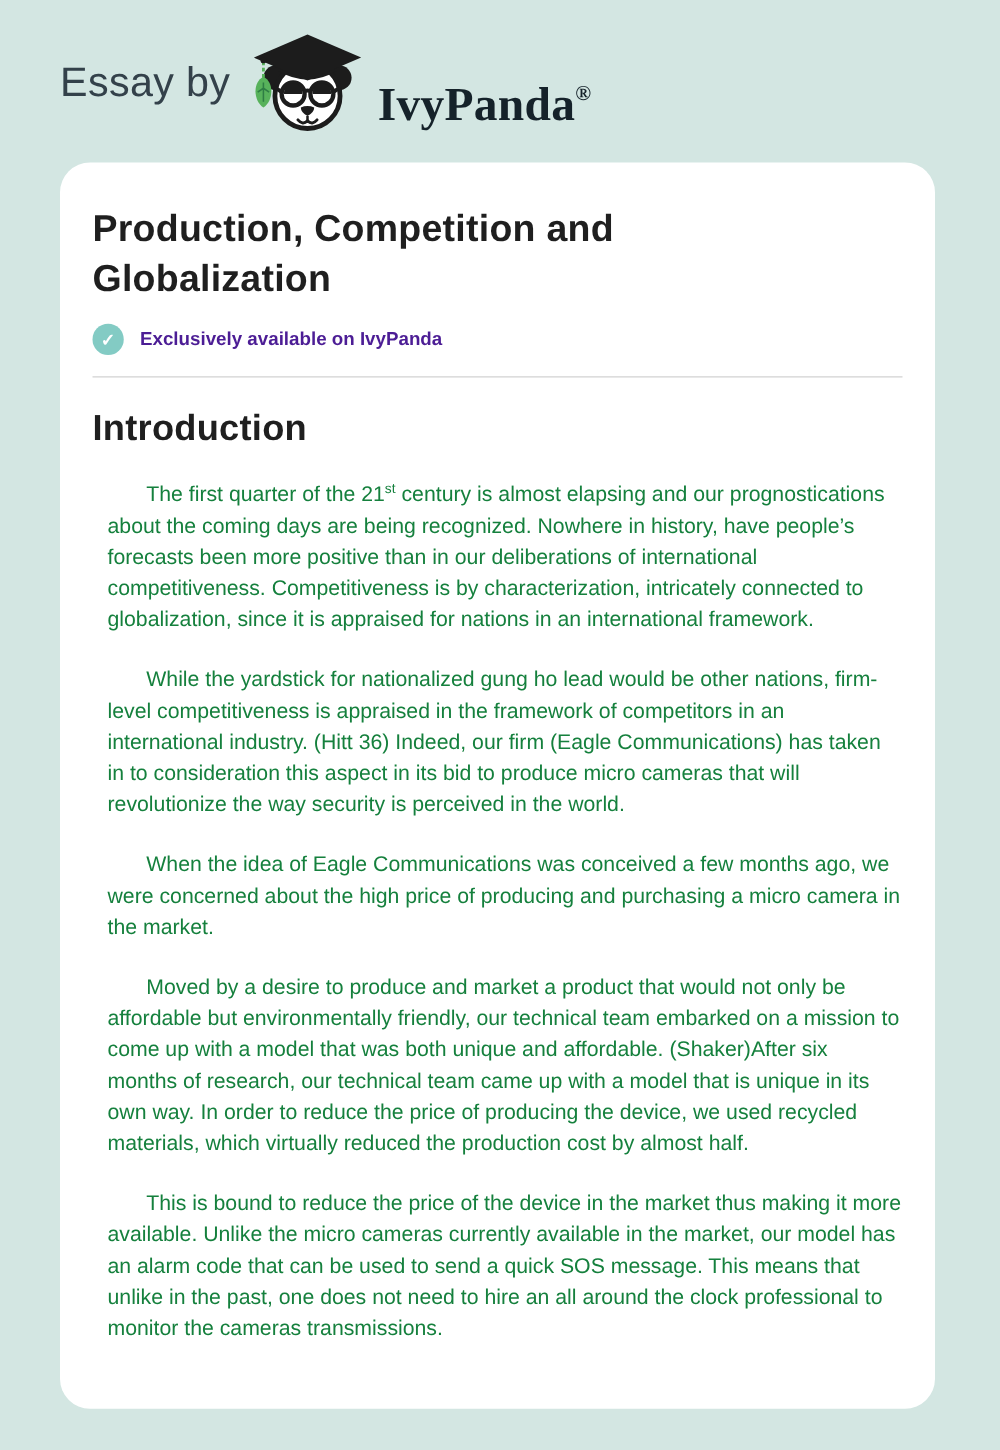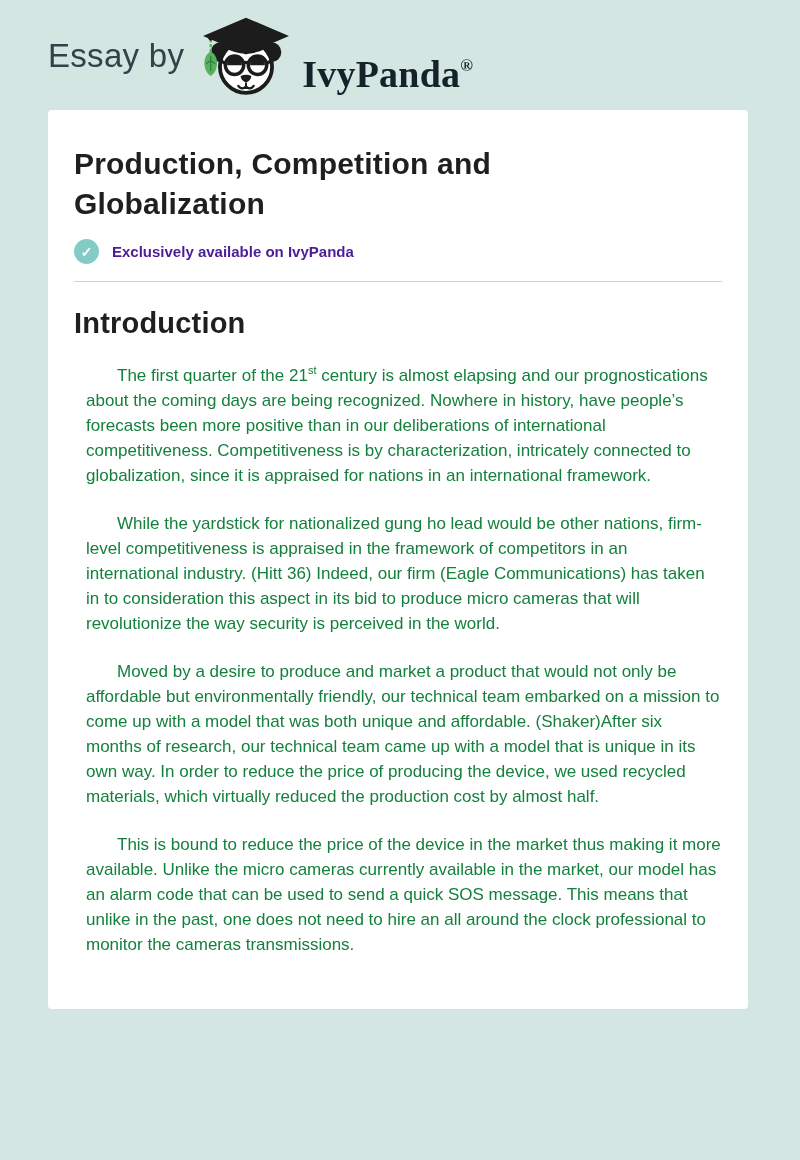--- a/index.html
+++ b/index.html
@@ -8,21 +8,21 @@
     width: 800px;
     min-height: 1160px;
     background: #d3e6e2;
     font-family: "Liberation Sans", sans-serif;
     -webkit-font-smoothing: antialiased;
   }
   .page { padding: 0 52px 26px 48px; }
 
   
   .site-header {
-    height: 110px;
+    height: 130px;
     display: flex;
     align-items: center;
     padding-top: 2px;
   }
   .essay-by {
     font-size: 33px;
     color: #33414a;
     letter-spacing: 0.3px;
     margin-right: 16px;
   }
@@ -38,21 +38,21 @@
   }
   .brand .reg {
     font-size: 17px;
     vertical-align: 16px;
     font-weight: 700;
   }
 
   
   .card {
     background: #ffffff;
-    border-radius: 4px;
+    border-radius: 24px;
     padding: 34px 26px 52px 26px;
   }
   .essay-title {
     margin: 0;
     font-size: 30px;
     line-height: 40px;
     font-weight: 700;
     color: #1f1f1f;
     max-width: 560px;
     letter-spacing: 0.2px;
@@ -155,17 +155,18 @@
       <span class="badge-label">Exclusively available on IvyPanda</span>
     </div>
 
     <hr class="divider">
 
     <h2 class="section-heading">Introduction</h2>
 
     <p><span>The first quarter of the 21</span><sup>st</sup><span> century is almost elapsing and our prognostications about the coming days are being recognized. Nowhere in history, have people’s forecasts been more positive than in our deliberations of international competitiveness. Competitiveness is by characterization, intricately connected to globalization, since it is appraised for nations in an international framework.</span></p>
 
     <p>While the yardstick for nationalized gung ho lead would be other nations, firm-level competitiveness is appraised in the framework of competitors in an international industry. (Hitt 36) Indeed, our firm (Eagle Communications) has taken in to consideration this aspect in its bid to produce micro cameras that will revolutionize the way security is perceived in the world.</p>
+    <p>When the idea of Eagle Communications was conceived a few months ago, we were concerned about the high price of producing and purchasing a micro camera in the market.</p>
     <p>Moved by a desire to produce and market a product that would not only be affordable but environmentally friendly, our technical team embarked on a mission to come up with a model that was both unique and affordable. (Shaker)After six months of research, our technical team came up with a model that is unique in its own way. In order to reduce the price of producing the device, we used recycled materials, which virtually reduced the production cost by almost half.</p>
     <p>This is bound to reduce the price of the device in the market thus making it more available. Unlike the micro cameras currently available in the market, our model has an alarm code that can be used to send a quick SOS message. This means that unlike in the past, one does not need to hire an all around the clock professional to monitor the cameras transmissions.</p>
   </main>
 
 </div>
 
 </body></html>

